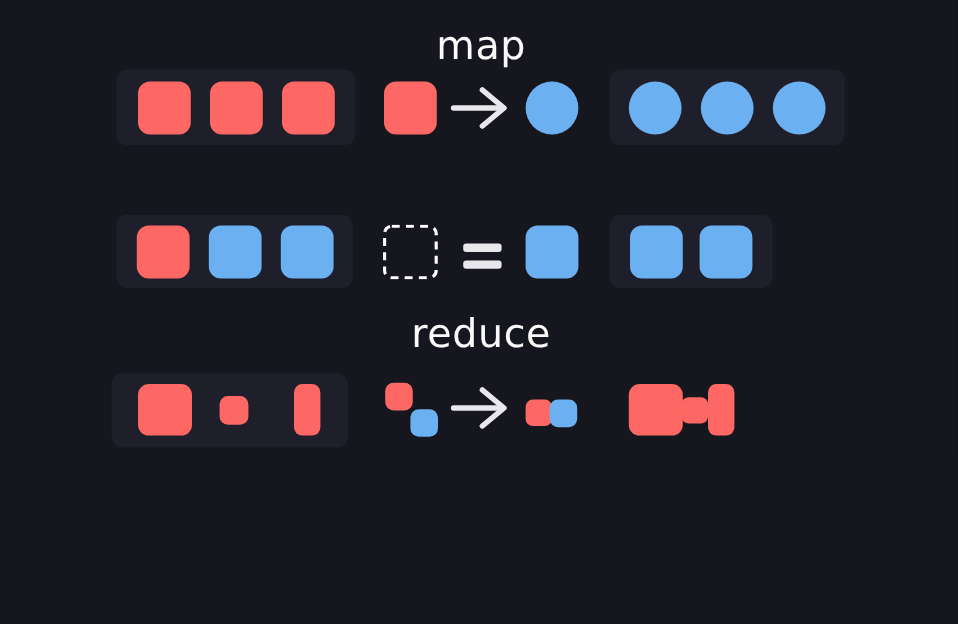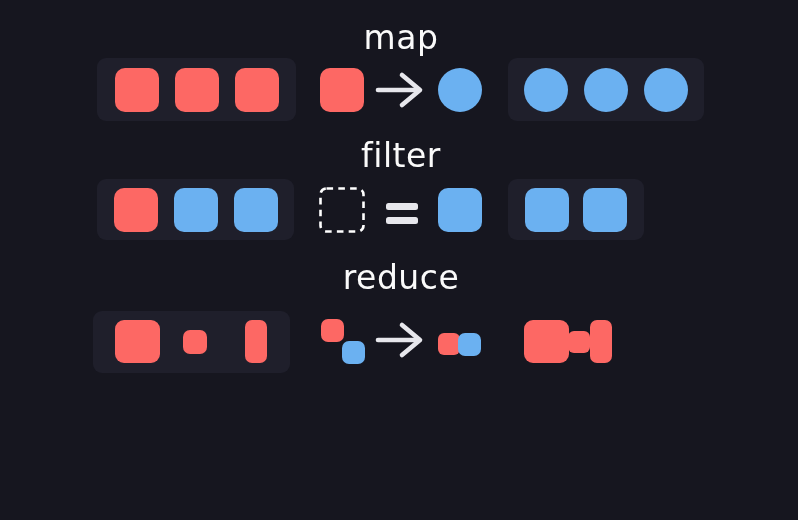--- a/index.html
+++ b/index.html
@@ -64,21 +64,20 @@
   </svg>
 
   <span class="abs circle44 blue" style="left:438px;top:68px"></span>
 
   <div class="panel" style="left:508px;top:58px;width:196px;height:63px;gap:16px">
     <span class="circle44 blue"></span>
     <span class="circle44 blue"></span>
     <span class="circle44 blue"></span>
   </div>
 
-  <div class="row-title" style="top:138px">filter</div>
 
   <div class="panel" style="left:97px;top:179px;width:197px;height:61px;gap:16px">
     <span class="sq44 red"></span>
     <span class="sq44 blue"></span>
     <span class="sq44 blue"></span>
   </div>
 
   <svg class="dashed-sq" style="left:319px;top:187px" viewBox="0 0 46 46">
     <rect x="1.5" y="1.5" width="43" height="43" rx="6"></rect>
   </svg>

